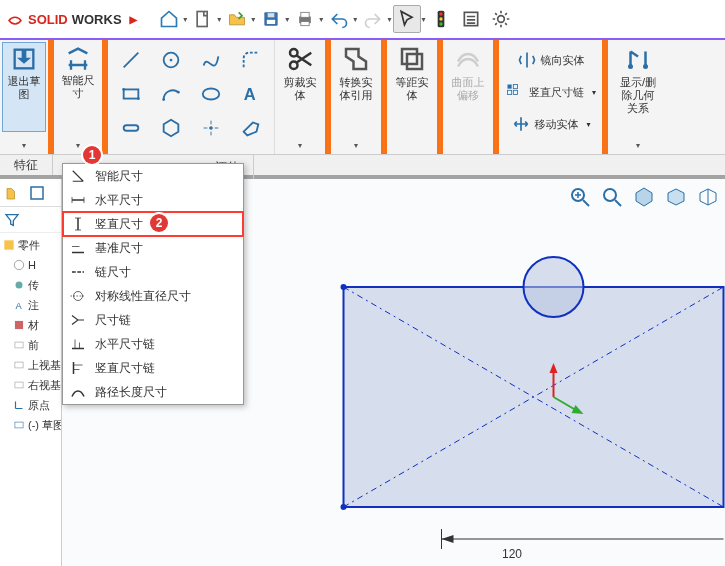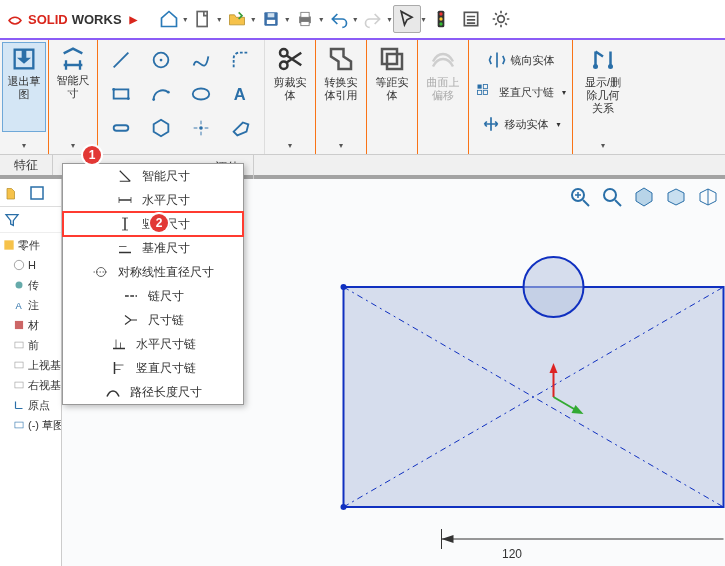--- a/index.html
+++ b/index.html
@@ -11,21 +11,21 @@
   .logo-area .sw-text { color: #333; }
   .tri { color: #d9261c; font-size: 10px; margin-left: 4px; }
   .menubar-icons { display: flex; gap: 2px; margin-left: 18px; align-items: center; }
   .mb-btn { width: 28px; height: 28px; display: flex; align-items: center; justify-content: center; border: 1px solid transparent; border-radius: 2px; position: relative; }
   .mb-btn svg { width: 20px; height: 20px; }
   .dd-arr { font-size: 8px; color: #555; margin-left: -2px; align-self: center; }
   .mb-sel { background: #e8e8e8; border: 1px solid #aaa; }
   
   
   .ribbon { height: 115px; display: flex; background: #f4f4f4; border-bottom: 1px solid #ccc; }
-  .rb-group { border-right: 1px solid #f97316; display: flex; flex-direction: column; align-items: center; justify-content: flex-start; padding: 2px 2px 0 2px; }
+  .rb-group { border-right: 6px solid #f97316; display: flex; flex-direction: column; align-items: center; justify-content: flex-start; padding: 2px 2px 0 2px; }
   .rb-big { width: 44px; height: 90px; display: flex; flex-direction: column; align-items: center; justify-content: flex-start; padding-top: 2px; }
   .rb-big .lbl { font-size: 11px; line-height: 13px; text-align: center; margin-top: 2px; }
   .rb-big.exit { background: #d4e6f5; border: 1px solid #6fa8d8; }
   .rb-arrow { font-size: 8px; color: #555; margin-top: auto; margin-bottom: 4px; }
   .rb-grid { display: grid; grid-template-columns: repeat(4, 38px); grid-template-rows: repeat(3, 32px); gap: 2px 2px; padding: 2px; }
   .rb-cell { display: flex; align-items: center; justify-content: center; }
   .rb-cell svg { width: 22px; height: 22px; }
   .rb-mid { width: 46px; }
   .rb-mid svg { width: 30px; height: 30px; }
   .rb-right { padding: 4px 6px; }
@@ -42,21 +42,21 @@
   .leftpanel { position: absolute; left: 0; top: 179px; width: 62px; bottom: 0; border-right: 1px solid #ccc; background: #fff; }
   .lp-tabs { height: 28px; display: flex; align-items: center; gap: 2px; padding: 2px; border-bottom: 1px solid #ddd; }
   .lp-tabs span { width: 22px; height: 22px; display: flex; align-items: center; justify-content: center; }
   .lp-filter { height: 26px; border-bottom: 1px solid #eee; display: flex; align-items: center; padding-left: 4px; }
   .tree { padding: 2px 0; }
   .tree-row { display: flex; align-items: center; height: 20px; padding-left: 2px; gap: 2px; font-size: 11px; white-space: nowrap; overflow: hidden; }
   .tree-row svg { width: 14px; height: 14px; flex-shrink: 0; }
   
   
   .ddmenu { position: absolute; left: 62px; top: 163px; width: 182px; background: #fff; border: 1px solid #999; box-shadow: 2px 2px 6px rgba(0,0,0,.25); z-index: 50; }
-  .dd-item { display: flex; align-items: center; height: 24px; padding: 0 6px; gap: 8px; font-size: 12px; justify-content: center; }
+  .dd-item { display: flex; align-items: center; height: 24px; padding: 0 6px; gap: 8px; font-size: 12px; }
   .dd-item svg { width: 18px; height: 18px; flex-shrink: 0; }
   .dd-hl { outline: 2px solid #ff3b30; outline-offset: -1px; }
   
   
   .callout { position: absolute; width: 18px; height: 18px; border-radius: 50%; background: #e23835; color: #fff; font-size: 12px; font-weight: bold; display: flex; align-items: center; justify-content: center; z-index: 60; box-shadow: 0 0 0 2px #fff; }
   
   
   .canvas { position: absolute; left: 62px; right: 0; top: 179px; bottom: 0; background: #fafbfc; overflow: hidden; }
   .view-tools { position: absolute; right: 2px; top: 4px; display: flex; gap: 2px; }
   .view-tools span { width: 30px; height: 28px; display: flex; align-items: center; justify-content: center; }
@@ -497,30 +497,30 @@
     </div>
   <div class="dd-item">
       <svg viewBox="0 0 24 24">
         <line x1="4" y1="18" x2="20" y2="18" stroke="#333" stroke-width="2"></line>
         <line x1="4" y1="10" x2="14" y2="10" stroke="#333"></line>
       </svg>
       <span>基准尺寸</span>
     </div>
   <div class="dd-item">
       <svg viewBox="0 0 24 24">
+        <path d="M4 12h5m2 0h5m2 0h2" stroke="#333" stroke-width="2"></path>
+      </svg>
+      <span>链尺寸</span>
+    </div>
+  <div class="dd-item">
+      <svg viewBox="0 0 24 24">
         <circle cx="12" cy="12" r="6" fill="none" stroke="#333"></circle>
         <line x1="2" y1="12" x2="22" y2="12" stroke="#333" stroke-dasharray="2 2"></line>
       </svg>
       <span>对称线性直径尺寸</span>
-    </div>
-  <div class="dd-item">
-      <svg viewBox="0 0 24 24">
-        <path d="M4 12h5m2 0h5m2 0h2" stroke="#333" stroke-width="2"></path>
-      </svg>
-      <span>链尺寸</span>
     </div>
   <div class="dd-item">
       <svg viewBox="0 0 24 24">
         <path d="M4 6l8 6-8 6M12 12h8" stroke="#333" fill="none" stroke-width="1.5"></path>
       </svg>
       <span>尺寸链</span>
     </div>
   <div class="dd-item">
       <svg viewBox="0 0 24 24">
         <line x1="4" y1="18" x2="20" y2="18" stroke="#333" stroke-width="2"></line>

